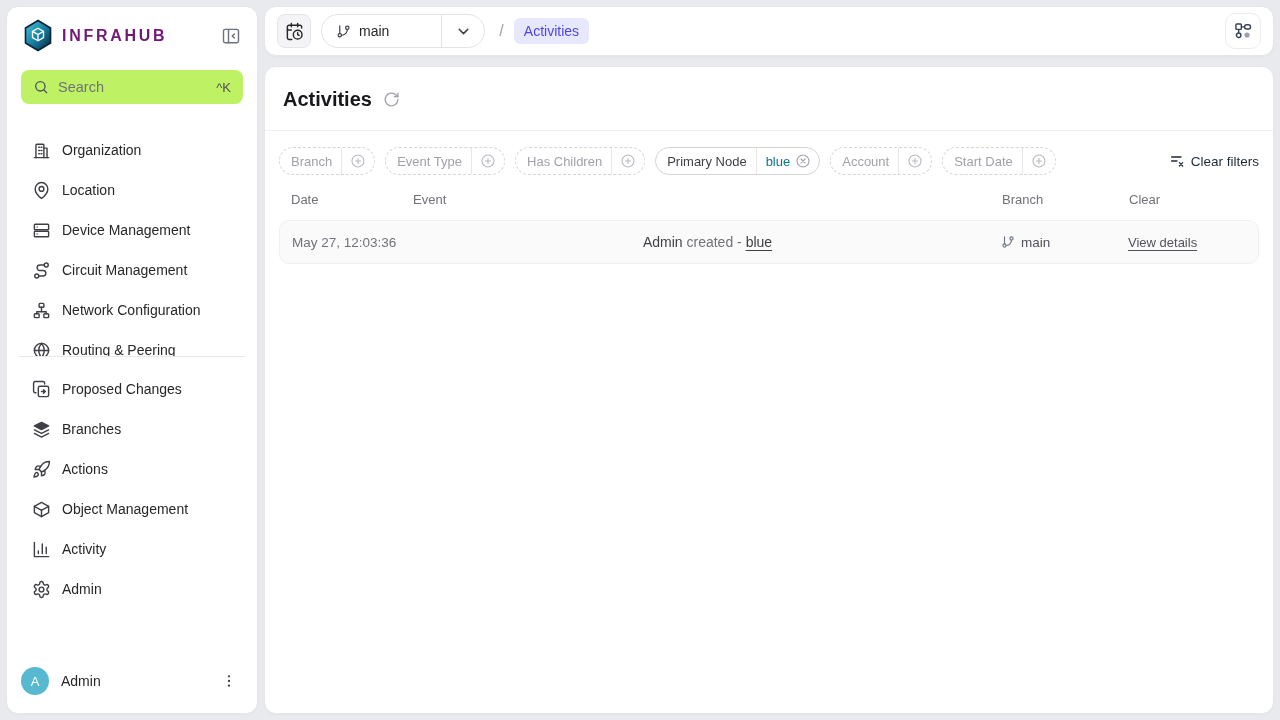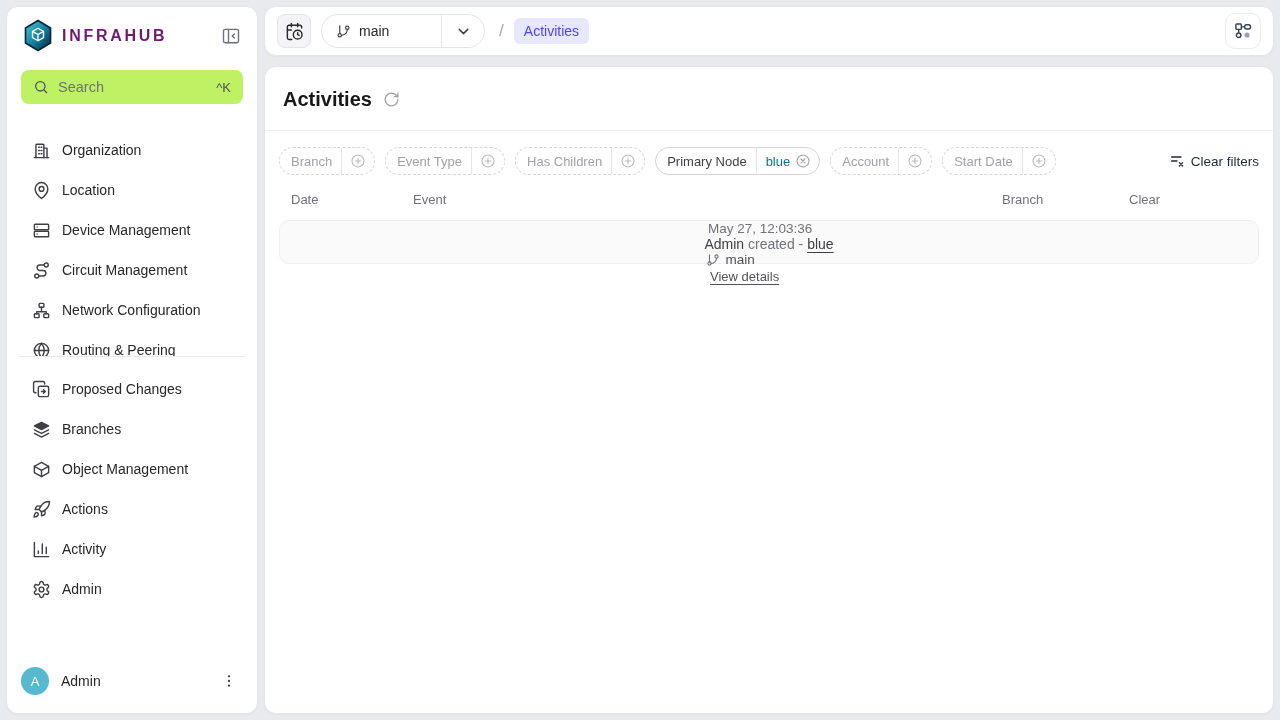--- a/index.html
+++ b/index.html
@@ -65,23 +65,23 @@
   .chip.active .chip-icon { color:#a1a1aa; padding:0 8px 0 0; }
   .clear-filters { margin-left:auto; display:flex; align-items:center; gap:6px; font-size:13.5px; color:#1f2937; cursor:pointer; white-space:nowrap; }
   .clear-filters .cf-icon { width:16px; height:16px; color:#1f2937; }
 
   .table-head { display:flex; align-items:center; margin:0 14px; padding:17px 12px 11px; font-size:13px; color:#71717a; }
   .c-date { width:122px; }
   .c-event { flex:1; }
   .c-branch { width:127px; }
   .c-action { width:118px; }
 
-  .t-row { display:flex; align-items:center; margin:2px 14px; padding:0 12px; height:44px; background:#fafafa; border:1px solid #f0f0f2; border-radius:10px; cursor:pointer;flex-direction:column; }
+  .t-row { display:flex; align-items:center; margin:2px 14px; padding:0 12px; height:44px; background:#fafafa; border:1px solid #f0f0f2; border-radius:10px; cursor:pointer; }
   .row-date { font-size:13.5px; color:#71717a; }
-  .row-event { font-size:14px; color:#3f3f46; }
+  .row-event { font-size:14px; color:#3f3f46;text-align:center; }
   .row-event .ev-verb { color:#71717a; }
   .row-event .ev-object { text-decoration:underline; text-underline-offset:3px; }
   .row-branch { display:flex; align-items:center; gap:6px; color:#52525b; font-size:13.5px; }
   .row-action a, .row-action span { font-size:13px; color:#52525b; text-decoration:underline; text-underline-offset:3px; cursor:pointer; }
   svg { display:block; }
 </style>
 </head>
 <body>
 
 <aside class="sidebar card">
@@ -205,36 +205,36 @@
               <path d="M12 3L3 7.5 12 12l9-4.5z" fill="currentColor"></path>
               <path d="M3 12.5l9 4.5 9-4.5"></path>
               <path d="M3 17l9 4.5L21 17"></path>
             </svg>
         </span>
         <span class="nav-label">Branches</span>
       </div>
       <div class="nav-item">
         <span class="nav-icon">
           <svg width="19" height="19" viewBox="0 0 24 24" fill="none" stroke="currentColor" stroke-width="1.8" stroke-linecap="round" stroke-linejoin="round">
-              <path d="M21 8l-9-5-9 5v8l9 5 9-5z"></path>
-              <path d="M3 8l9 5 9-5M12 13v8"></path>
-            </svg>
-        </span>
-        <span class="nav-label">Object Management</span>
-      </div>
-      <div class="nav-item">
-        <span class="nav-icon">
-          <svg width="19" height="19" viewBox="0 0 24 24" fill="none" stroke="currentColor" stroke-width="1.8" stroke-linecap="round" stroke-linejoin="round">
               <path d="M4.5 16.5c-1.5 1.26-2 5-2 5s3.74-.5 5-2c.71-.84.7-2.13-.09-2.91a2.18 2.18 0 0 0-2.91-.09z"></path>
               <path d="M12 15l-3-3a22 22 0 0 1 2-3.95A12.88 12.88 0 0 1 22 2c0 2.72-.78 7.5-6 11a22.35 22.35 0 0 1-4 2z"></path>
               <path d="M9 12H4s.55-3.03 2-4c1.62-1.08 5 0 5 0"></path>
               <path d="M12 15v5s3.03-.55 4-2c1.08-1.62 0-5 0-5"></path>
             </svg>
         </span>
         <span class="nav-label">Actions</span>
+      </div>
+      <div class="nav-item">
+        <span class="nav-icon">
+          <svg width="19" height="19" viewBox="0 0 24 24" fill="none" stroke="currentColor" stroke-width="1.8" stroke-linecap="round" stroke-linejoin="round">
+              <path d="M21 8l-9-5-9 5v8l9 5 9-5z"></path>
+              <path d="M3 8l9 5 9-5M12 13v8"></path>
+            </svg>
+        </span>
+        <span class="nav-label">Object Management</span>
       </div>
       <div class="nav-item">
         <span class="nav-icon">
           <svg width="19" height="19" viewBox="0 0 24 24" fill="none" stroke="currentColor" stroke-width="1.8" stroke-linecap="round" stroke-linejoin="round">
               <path d="M3 3v18h18"></path>
               <path d="M8 17v-3M13 17V5M18 17V9"></path>
             </svg>
         </span>
         <span class="nav-label">Activity</span>
       </div>

